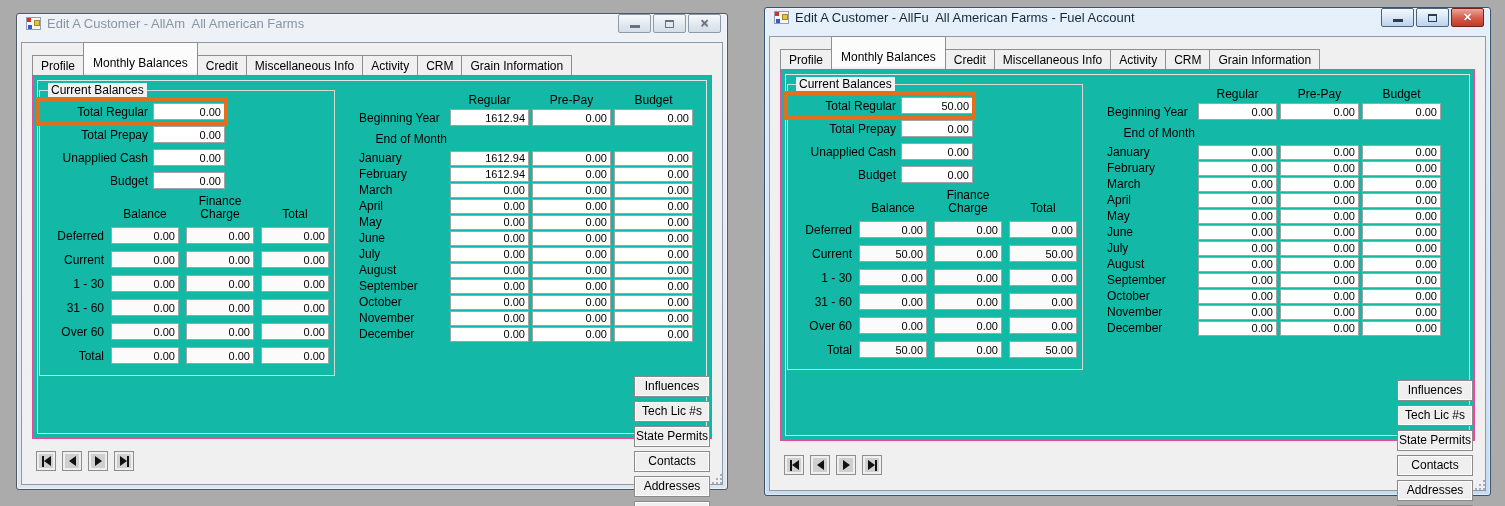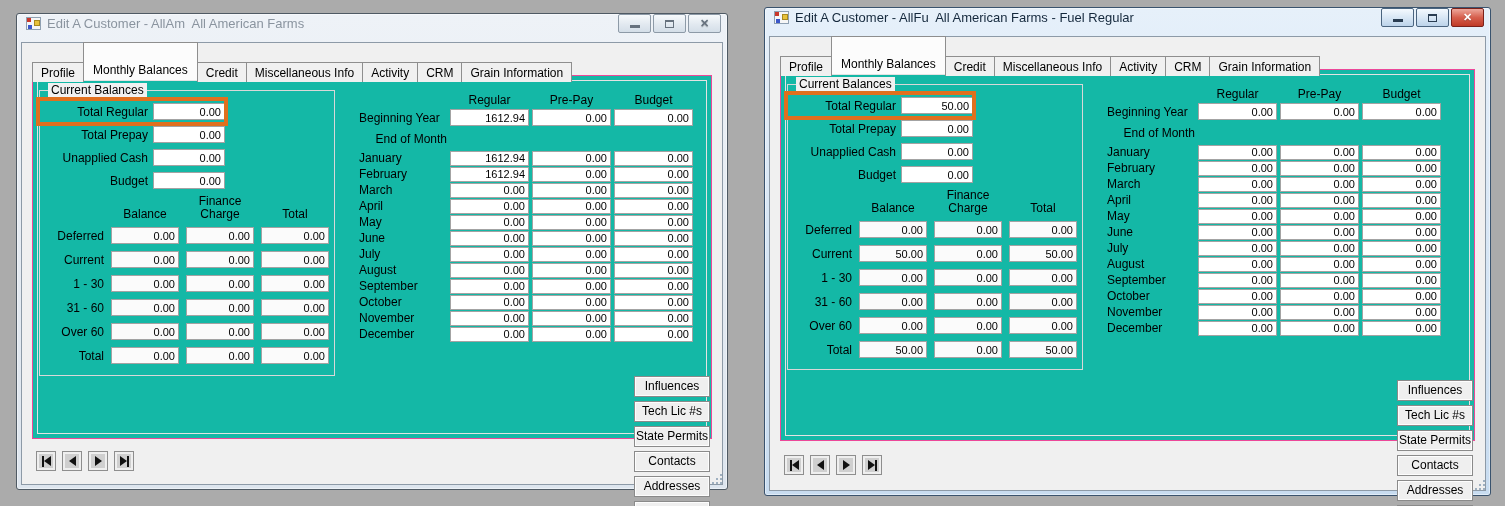--- a/index.html
+++ b/index.html
@@ -41,21 +41,21 @@
   .client { position:absolute; left:4px; right:4px; top:28px; bottom:4px;
             background:#f0f0f0; border:1px solid #8d9aa7; }
   .grip { position:absolute; right:5px; bottom:5px; width:10px; height:10px; }
   .grip::before { content:""; position:absolute; right:0; bottom:0; width:2px; height:2px; background:#9fb0c0;
     box-shadow:0 -4px #9fb0c0, 0 -8px #9fb0c0, -4px 0 #9fb0c0, -4px -4px #9fb0c0, -8px 0 #9fb0c0; }
 
   
   .tabs { position:absolute; left:10px; top:1px; display:flex; align-items:flex-end; z-index:3; }
   .tab { font-size:12px; padding:3px 8px 2px; background:#f0f0f0; border:1px solid #8e8e8e;
          border-bottom:none; margin-right:-1px; cursor:default; white-space:nowrap; }
-  .tab.activetab { background:#fcfcfc; padding:20px 9px 3px; transform:translateY(-2px); z-index:2; position:relative; }
+  .tab.activetab { background:#fcfcfc; padding:13px 9px 3px; transform:translateY(-2px); z-index:2; position:relative; }
 
   .tabpanel { position:absolute; left:10px; right:10px; top:32px; height:364px;
               background:#14b8a6; border:1px solid #ec4899; }
   .w2 .tabpanel { height:372px; }
   .innerpanel { position:absolute; inset:4px; border:1px solid #e3e3e3; }
 
   
   .balgroup { position:absolute; left:6px; top:14px; width:296px; height:286px; border:1px solid #d8d8d8; }
   .balgroup .legend { position:absolute; top:-8px; left:8px; font-size:12px; background:#f1f1f1; padding:0 3px; }
 
@@ -350,21 +350,21 @@
 </div>
 
 <div class="window active w2">
   <div class="titlebar">
     <span class="appicon">
         <i class="w"></i>
         <i class="r"></i>
         <i class="y"></i>
         <i class="b"></i>
       </span>
-    <span class="title">Edit A Customer - AllFu  All American Farms - Fuel Regular</span>
+    <span class="title">Edit A Customer - AllFu  All American Farms - Fuel Account</span>
     <span class="capbtns">
       <button class="capbtn">
           <span class="g-min"></span>
         </button>
       <button class="capbtn">
           <span class="g-max"></span>
         </button>
       <button class="capbtn close">
           <span class="g-close">✕</span>
         </button>

